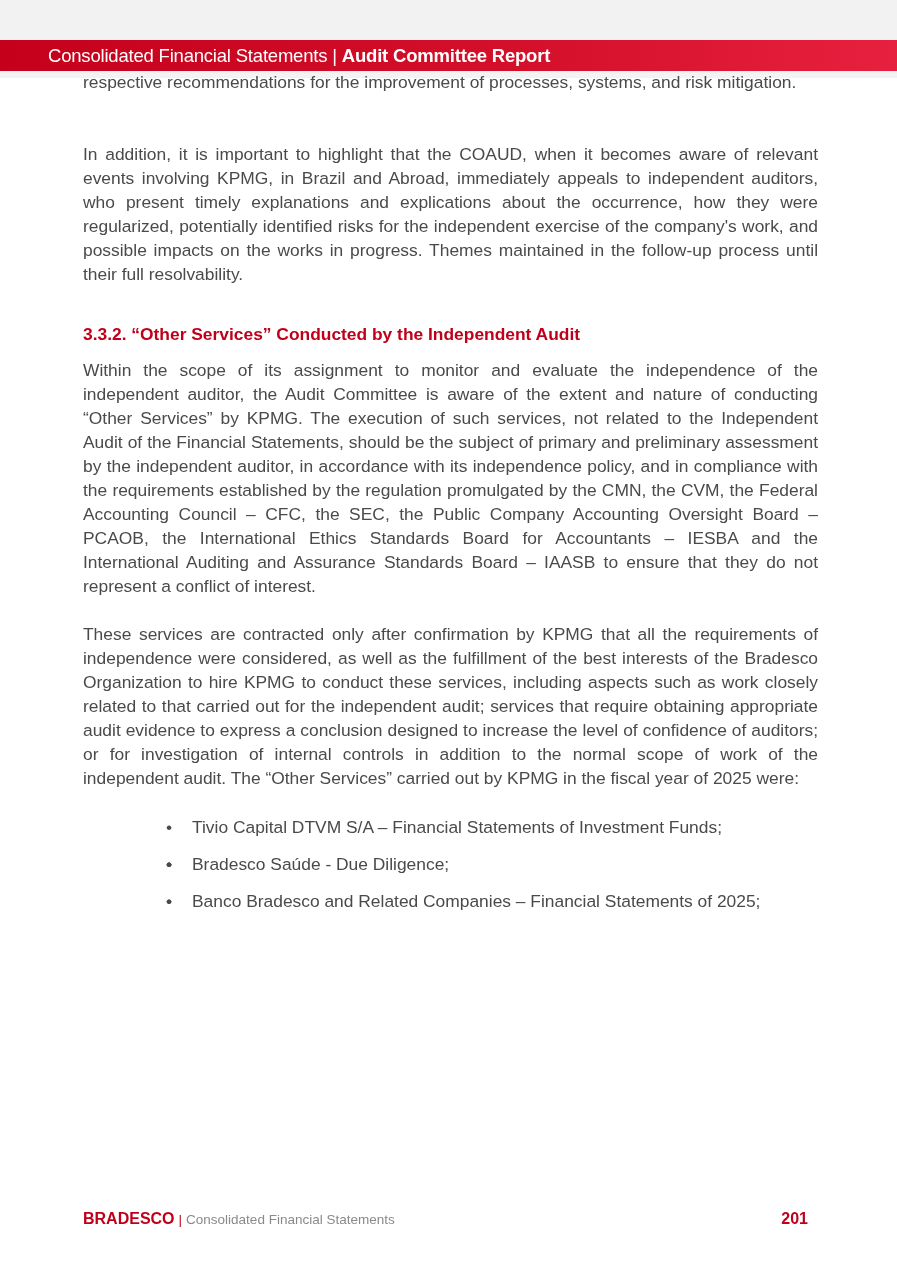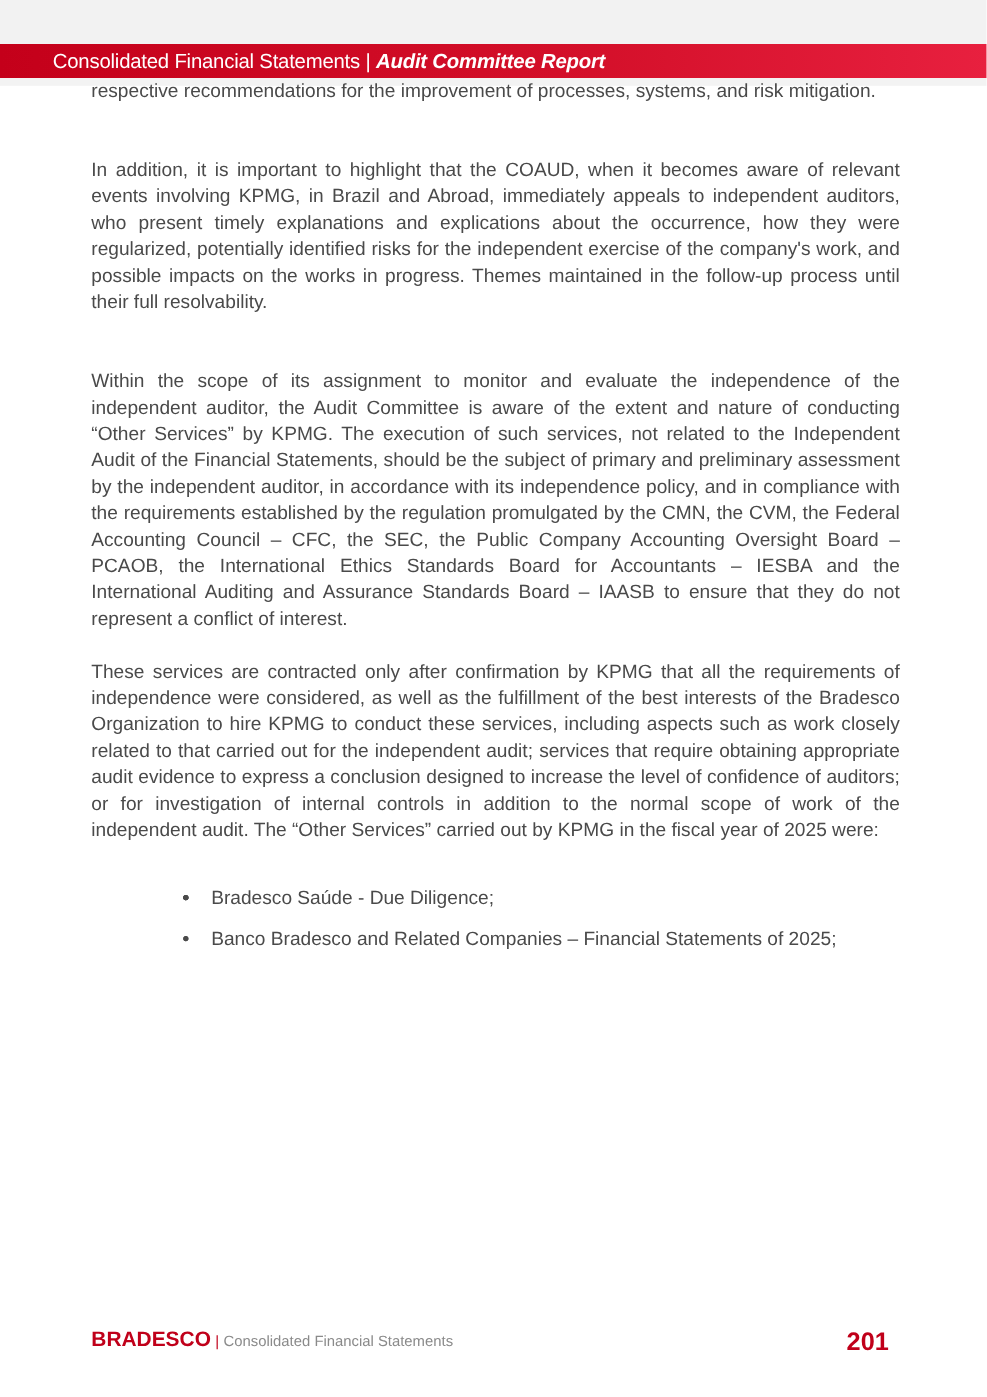--- a/index.html
+++ b/index.html
@@ -3,58 +3,59 @@
 <meta charset="utf-8">
 <style>
   html, body { margin:0; padding:0; }
   body { width:897px; height:1270px; background:#ffffff; position:relative; overflow:hidden;
          font-family:"Liberation Sans", sans-serif; color:#4a4a4a; }
   .top-strip { position:absolute; left:0; top:0; width:897px; height:40px; background:#f2f2f2; }
   .header-bar { position:absolute; left:0; top:40px; width:897px; height:31px;
                 background:linear-gradient(90deg,#c4001a 0%,#d4102a 60%,#e8203f 100%);
                 display:flex; align-items:center; }
   .header-bar .ht { margin-left:48px; color:#fff; font-size:18.5px; letter-spacing:-0.2px; }
-  .header-bar .ht b { font-weight:bold;font-style:italic; }
+  .header-bar .ht b { font-weight:bold; }
   .header-shadow { position:absolute; left:0; top:71px; width:897px; height:7px; background:#f3f3f3; }
   .content { position:absolute; left:83px; top:70px; width:735px; font-size:17.4px; line-height:24px; }
   .content p { margin:0; text-align:justify; }
   .gap { height:24px; }
   .h3 { color:#c0001a; font-weight:bold; font-size:17.4px; margin:0; line-height:24px; }
   ul.svc { list-style:none; margin:0; padding:0; }
   ul.svc li { position:relative; padding-left:109px; margin-bottom:13px; line-height:24px; text-align:left; }
   ul.svc li .bullet { position:absolute; left:83px; top:0; }
   .footer { position:absolute; left:83px; top:1208px; width:725px; height:22px; display:flex; align-items:center; }
-  .footer .brand { color:#c0001a; font-weight:bold; font-size:19px; }
+  .footer .brand { color:#c0001a; font-weight:bold; font-size:16px; }
   .footer .sep { color:#c0001a; font-size:13.5px; margin:0 4px; }
   .footer .sub { color:#8a8a8a; font-size:13.5px; }
-  .footer .pg { margin-left:auto; color:#c0001a; font-weight:bold; font-size:23px; }
+  .footer .pg { margin-left:auto; color:#c0001a; font-weight:bold; font-size:16px; }
 </style>
 </head>
 <body>
 
 <div class="top-strip"></div>
 
 <div class="header-bar">
   <span class="ht"><span>Consolidated Financial Statements</span> <span>|</span> <b>Audit Committee Report</b></span>
 </div>
 <div class="header-shadow"></div>
 
 <div class="content">
   <p>respective recommendations for the improvement of processes, systems, and risk mitigation.</p>
   <div class="gap"></div>
   <div class="gap"></div>
   <p>In addition, it is important to highlight that the COAUD, when it becomes aware of relevant events involving KPMG, in Brazil and Abroad, immediately appeals to independent auditors, who present timely explanations and explications about the occurrence, how they were regularized, potentially identified risks for the independent exercise of the company's work, and possible impacts on the works in progress. Themes maintained in the follow-up process until their full resolvability.</p>
   <div style="height:36px"></div>
+  <h3 class="h3">3.3.2.  “Other Services” Conducted by the Independent Audit</h3>
   <div style="height:12px"></div>
   <p>Within the scope of its assignment to monitor and evaluate the independence of the independent auditor, the Audit Committee is aware of the extent and nature of conducting “Other Services” by KPMG. The execution of such services, not related to the Independent Audit of the Financial Statements, should be the subject of primary and preliminary assessment by the independent auditor, in accordance with its independence policy, and in compliance with the requirements established by the regulation promulgated by the CMN, the CVM, the Federal Accounting Council – CFC, the SEC, the Public Company Accounting Oversight Board – PCAOB, the International Ethics Standards Board for Accountants – IESBA and the International Auditing and Assurance Standards Board – IAASB to ensure that they do not represent a conflict of interest.</p>
   <div class="gap"></div>
   <p>These services are contracted only after confirmation by KPMG that all the requirements of independence were considered, as well as the fulfillment of the best interests of the Bradesco Organization to hire KPMG to conduct these services, including aspects such as work closely related to that carried out for the independent audit; services that require obtaining appropriate audit evidence to express a conclusion designed to increase the level of confidence of auditors; or for investigation of internal controls in addition to the normal scope of work of the independent audit. The “Other Services” carried out by KPMG in the fiscal year of 2025 were:</p>
   <div style="height:25px"></div>
   <ul class="svc">
-    <li><span class="bullet">•</span></li>
+    <li><span class="bullet">•</span><span>Tivio Capital DTVM S/A – Financial Statements of Investment Funds;</span></li>
     <li><span class="bullet">•</span></li>
     <li><span class="bullet">•</span></li>
     <li><span class="bullet">•</span><span>Bradesco Saúde - Due Diligence;</span></li>
     <li><span class="bullet">•</span></li>
     <li><span class="bullet">•</span><span>Banco Bradesco and Related Companies – Financial Statements of 2025;</span></li>
   </ul>
 </div>
 
 <div class="footer">
   <span class="brand">BRADESCO</span>

